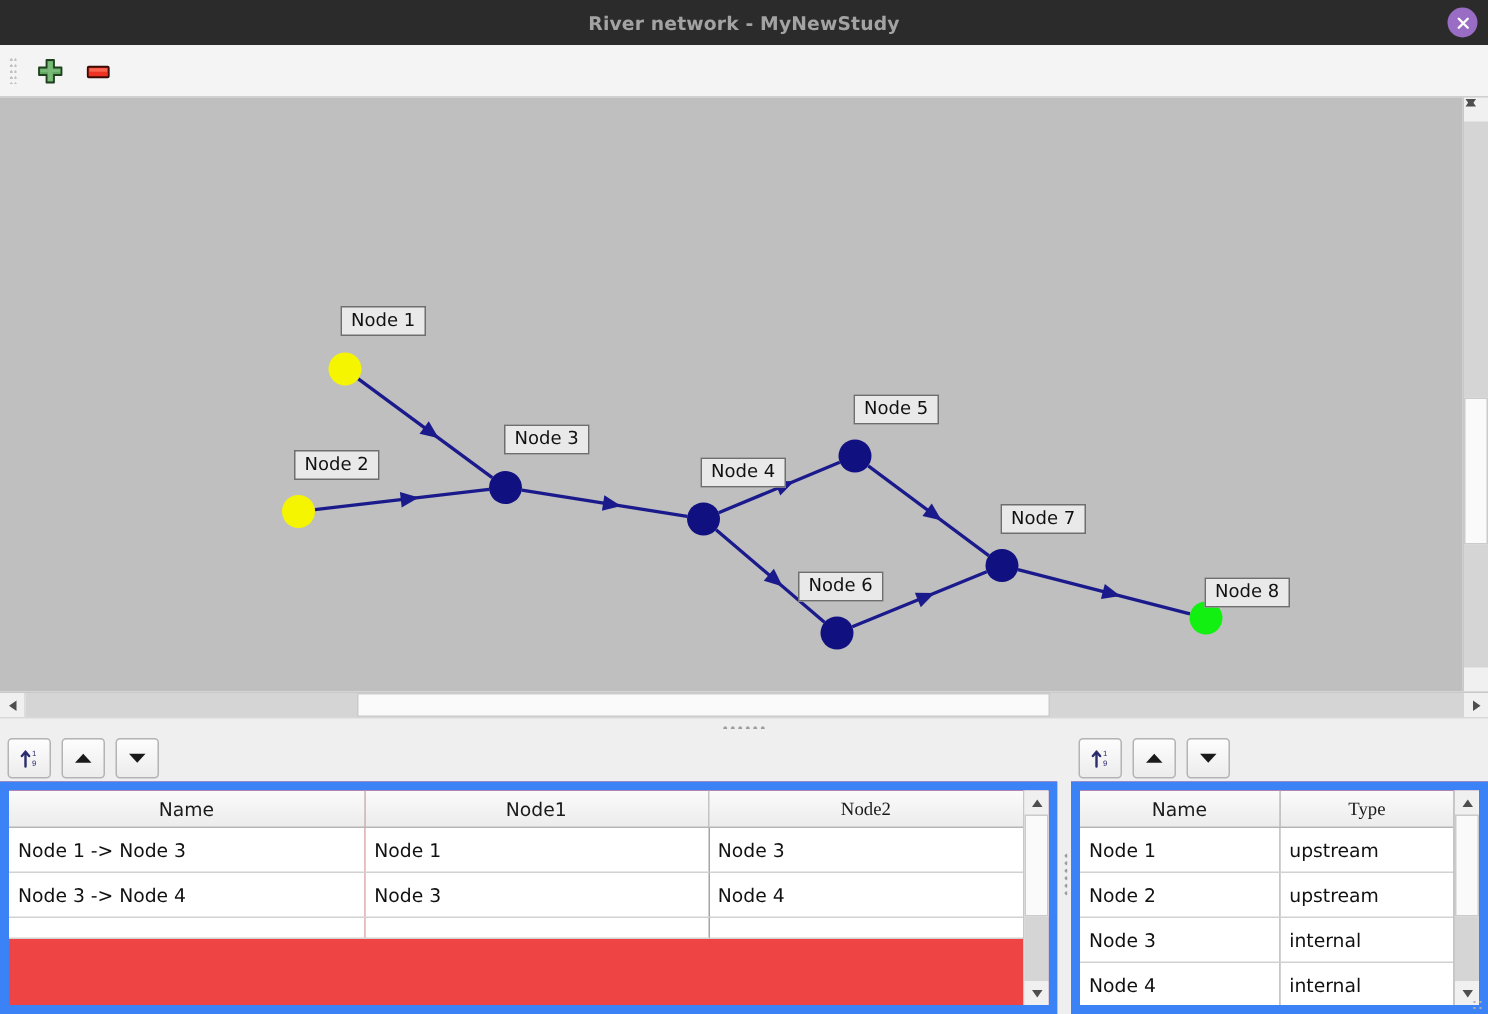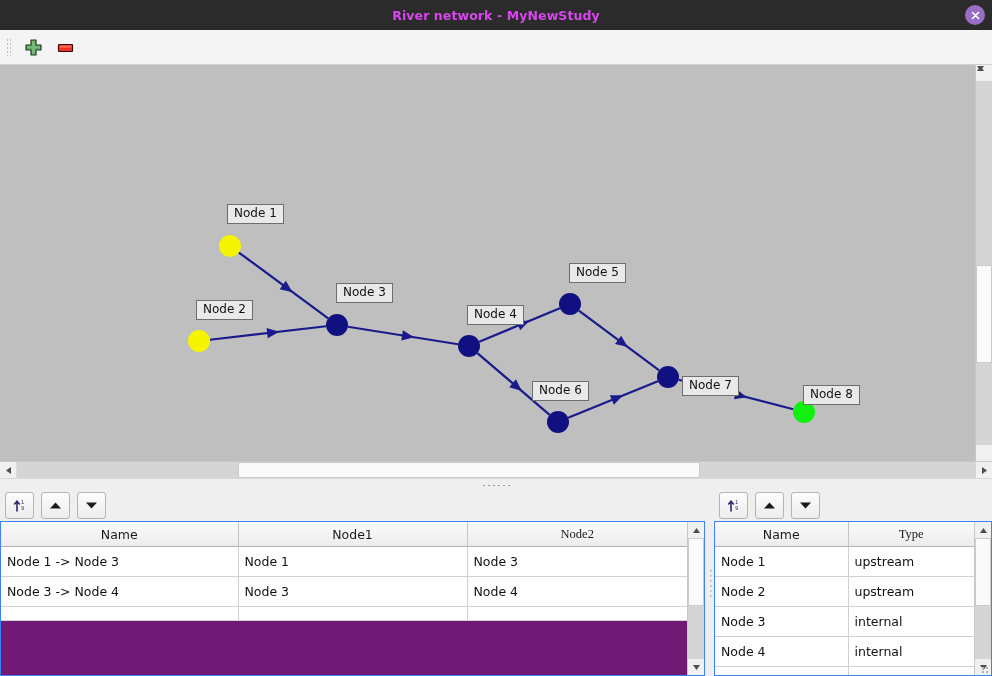--- a/index.html
+++ b/index.html
@@ -6,21 +6,21 @@
   body{
     width:992px;height:676px;overflow:hidden;
     font-family:"DejaVu Sans","Liberation Sans",sans-serif;
     background:#efefef;
     -webkit-font-smoothing:antialiased;
   }
   .window{position:relative;width:992px;height:676px;background:#efefef;display:flex;flex-direction:column;}
 
   
   .titlebar{
-    height:30px;flex:0 0 30px;background:#2b2b2b;color:#d946ef;
+    height:30px;flex:0 0 30px;background:#2b2b2b;color:#a3a3a3;
     display:flex;align-items:center;justify-content:center;position:relative;
     font-size:12.5px;font-weight:bold;letter-spacing:.1px;
   }
   .titlebar .title{pointer-events:none;}
   .closebtn{
     position:absolute;right:7px;top:5px;width:20px;height:20px;border-radius:50%;
     background:#9a6dc4;display:flex;align-items:center;justify-content:center;
     color:#fff;font-size:11px;font-weight:bold;line-height:1;cursor:pointer;
   }
   .closebtn svg{display:block;}
@@ -79,21 +79,21 @@
   .tablepanel{display:flex;flex-direction:column;min-width:0;}
   .tbl-toolbar{
     height:32px;flex:0 0 32px;display:flex;align-items:center;gap:7px;padding-left:5px;
     background:#efefef;
   }
   .sbtn{
     width:27px;height:25px;border:1px solid #b4b4b4;border-radius:3px;
     background:linear-gradient(#fdfdfd,#ececec);
     display:flex;align-items:center;justify-content:center;cursor:pointer;
   }
-  .tbl-outer{flex:1;display:flex;min-height:0;border:1px solid #3b82f6;background:#701a75;margin:0 0 0 0;}
+  .tbl-outer{flex:1;display:flex;min-height:0;border:6px solid #3b82f6;background:#ef4444;margin:0 0 0 0;}
   .tbl-scrollarea{flex:1;min-width:0;overflow:hidden;display:flex;flex-direction:column;}
   table.grid{border-collapse:collapse;width:100%;table-layout:fixed;font-size:12.5px;color:#111;}
   table.grid th{
     background:linear-gradient(#fbfbfb,#ececec);
     border-right:1px solid #c4c4c4;border-bottom:1px solid #b4b4b4;
     font-weight:normal;font-size:12.5px;height:24px;padding:0;text-align:center;color:#1a1a1a;
   }
   table.grid th:last-child{border-right:none;font-family:Liberation Serif, serif;}
   table.grid td{
     border-right:1px solid #d2d2d2;border-bottom:1px solid #d2d2d2;
@@ -178,21 +178,21 @@
         <circle cx="668" cy="312" r="11" fill="#101080"></circle>
         <circle cx="804" cy="347" r="11" fill="#12f012"></circle>
       </svg>
     <div id="labels-layer">
         <div class="nodelabel" style="left: 227px; top: 139px;">Node 1</div>
         <div class="nodelabel" style="left: 196px; top: 235px;">Node 2</div>
         <div class="nodelabel" style="left: 336px; top: 218px;">Node 3</div>
         <div class="nodelabel" style="left: 467px; top: 240px;">Node 4</div>
         <div class="nodelabel" style="left: 569px; top: 198px;">Node 5</div>
         <div class="nodelabel" style="left: 532px; top: 316px;">Node 6</div>
-        <div class="nodelabel" style="left: 682px; top: 271px; margin-top: 40px;">Node 7</div>
+        <div class="nodelabel" style="left: 667px; top: 271px;">Node 7</div>
         <div class="nodelabel" style="left: 803px; top: 320px;">Node 8</div>
       </div>
 
     <div class="vscroll">
       <div class="sb-arrow">
         <svg width="9" height="7" viewBox="0 0 9 7">
             <path d="M4.5 1 L8 6 H1 Z" fill="#4e4e4e"></path>
           </svg>
       </div>
       <div class="vtrack">

